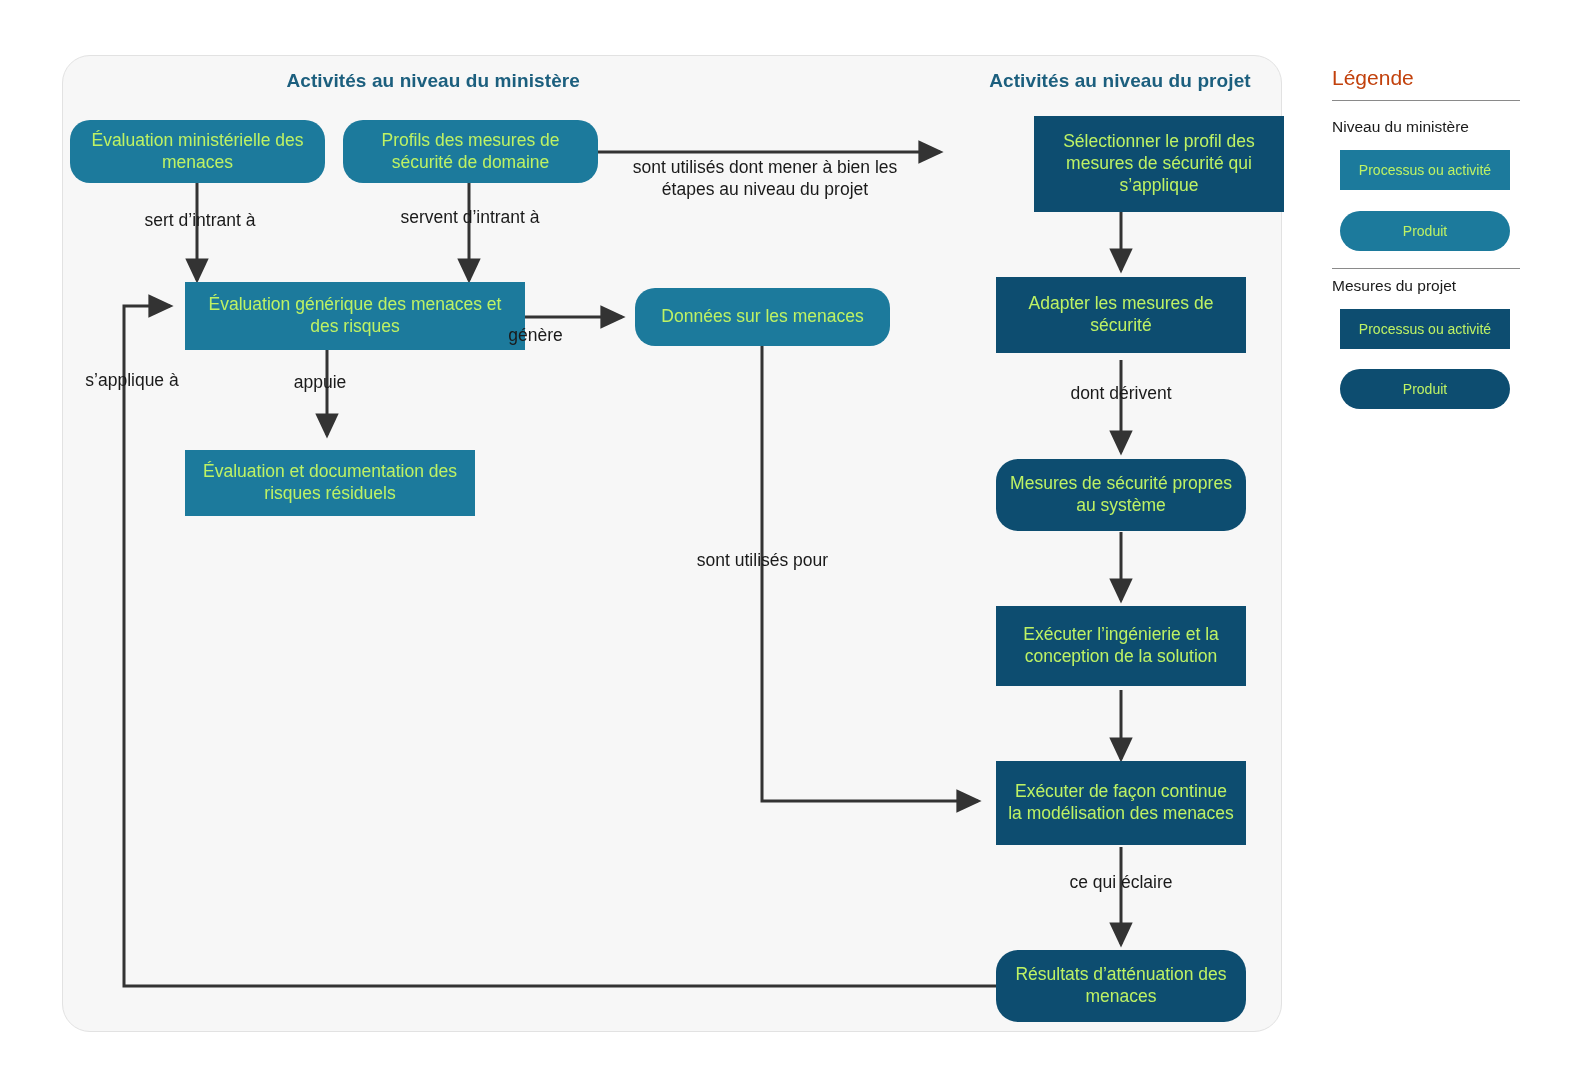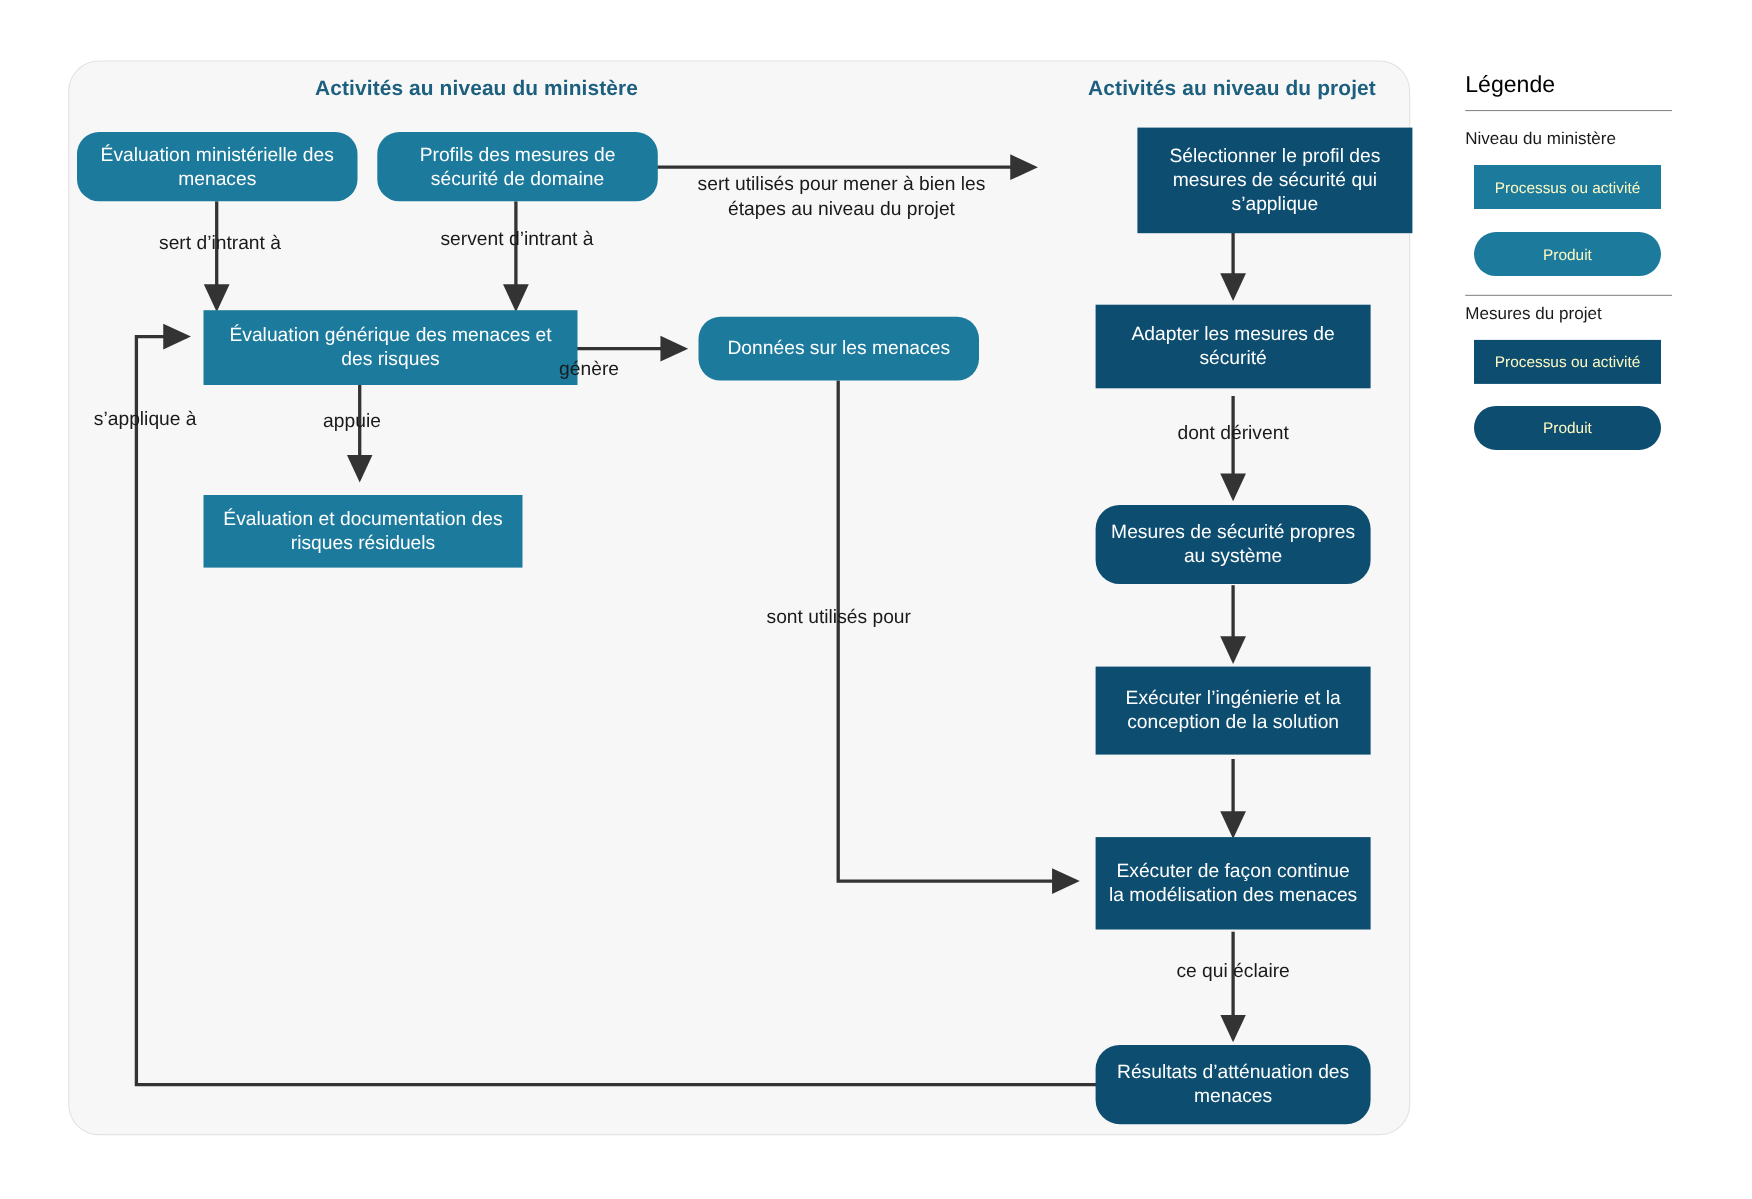--- a/index.html
+++ b/index.html
@@ -40,21 +40,21 @@
   }
   #title-ministry { left: 110px; top: 70px; width: 470px; text-align: right; }
   #title-project  { left: 930px; top: 70px; width: 380px; }
 
   .node {
     position: absolute;
     display: flex;
     align-items: center;
     justify-content: center;
     text-align: center;
-    color: #ffffff;
+    color: #bef264;
     font-size: 17.5px;
     line-height: 1.25;
     box-sizing: border-box;
     padding: 4px 10px;
   }
   
   .m-process { background: #1c7a9c; }
   .m-product { background: #1c7a9c; border-radius: 20px; }
   
   .p-process { background: #0d4d70; }
@@ -75,21 +75,21 @@
     height: 1090px;
     pointer-events: none;
   }
 
   
   .legend-title {
     position: absolute;
     left: 1332px;
     top: 66px;
     font-size: 21px;
-    color: #000000;
+    color: #c2410c;
   }
   .legend-rule {
     position: absolute;
     left: 1332px;
     width: 188px;
     height: 1px;
     background: #8a8a8a;
   }
   .legend-group-label {
     position: absolute;
@@ -98,21 +98,21 @@
     color: #1a1a1a;
   }
   .legend-swatch {
     position: absolute;
     left: 1340px;
     width: 170px;
     height: 40px;
     display: flex;
     align-items: center;
     justify-content: center;
-    color: #fef9c3;
+    color: #bef264;
     font-size: 14px;
     line-height: 1.2;
     text-align: center;
     box-sizing: border-box;
   }
 </style>
 </head>
 <body>
 
 <div id="canvas">
@@ -175,21 +175,21 @@
   <div class="node p-process" style="left:996px; top:606px; width:250px; height:80px;">Exécuter l’ingénierie et la conception de la solution</div>
 
   <div class="node p-process" style="left:996px; top:761px; width:250px; height:84px;">Exécuter de façon continue la modélisation des menaces</div>
 
   <div class="node p-product" style="left:996px; top:950px; width:250px; height:72px;">Résultats d’atténuation des menaces</div>
 
   <div class="edge-label" style="left:100px; top:210px; width:200px;">sert d’intrant à</div>
 
   <div class="edge-label" style="left:370px; top:207px; width:200px;">servent d’intrant à</div>
 
-  <div class="edge-label" style="left:615px; top:157px; width:300px;">sert utilisés pour mener à bien les étapes au niveau du projet</div>
+  <div class="edge-label" style="left:615px; top:157px; width:300px;">sont utilisés dont mener à bien les étapes au niveau du projet</div>
 
   <div class="edge-label" style="left:478px; top:325px; width:115px;">génère</div>
 
   <div class="edge-label" style="left:240px; top:372px; width:160px;">appuie</div>
 
   <div class="edge-label" style="left:52px; top:370px; width:160px;">s’applique à</div>
 
   <div class="edge-label" style="left:1021px; top:383px; width:200px;">dont dérivent</div>
 
   <div class="edge-label" style="left:660px; top:550px; width:205px;">sont utilisés pour</div>

